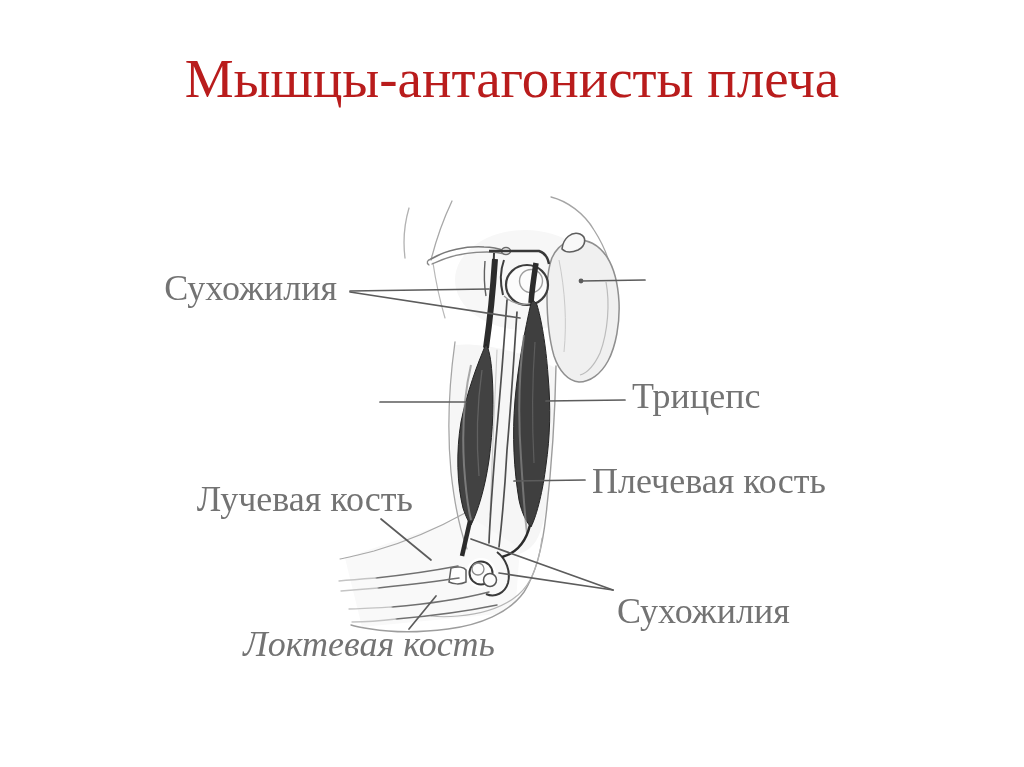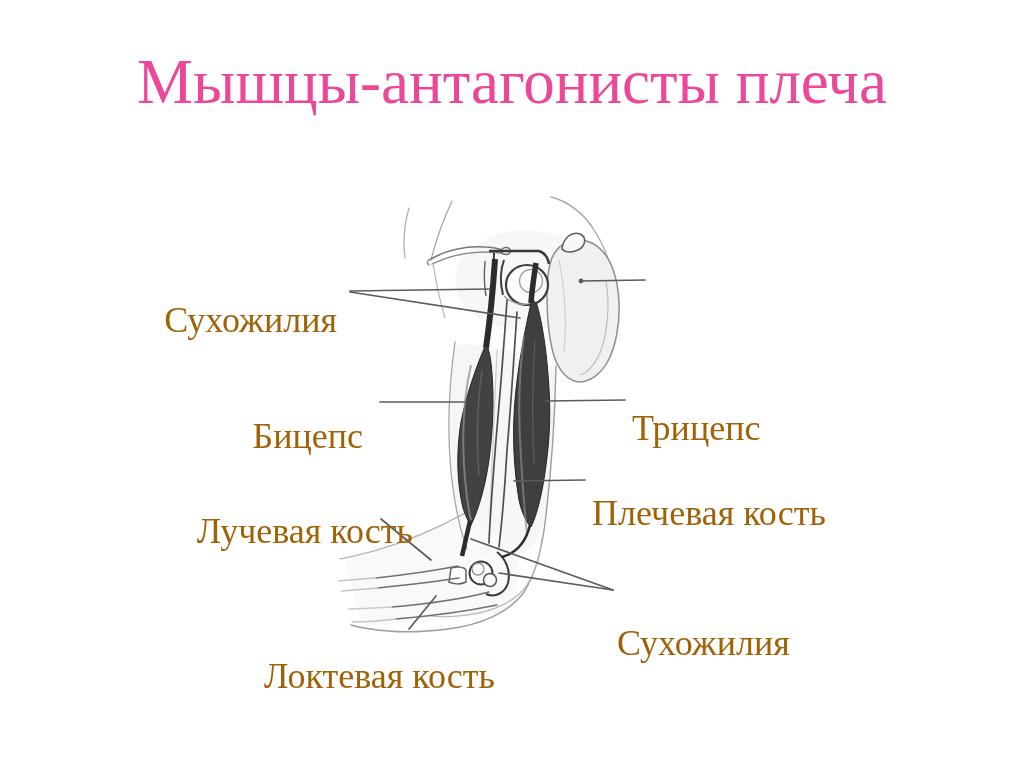--- a/index.html
+++ b/index.html
@@ -3,35 +3,35 @@
 <meta charset="utf-8">
 <style>
   html,body { margin:0; padding:0; background:#ffffff; }
   .stage {
     position:relative; width:1024px; height:767px;
     background:#ffffff; overflow:hidden;
     font-family:"Liberation Serif", serif;
   }
   .title {
     position:absolute; top:51px; left:0; width:100%;
-    text-align:center; font-size:63px; line-height:1;
-    color:#ec4899; filter:blur(0.3px); white-space:nowrap;
+    text-align:center; font-size:55px; line-height:1;
+    color:#b91c1c; filter:blur(0.3px); white-space:nowrap;
   }
   .lbl {
     position:absolute; font-size:36px; line-height:1;
-    color:#a16207; white-space:nowrap; filter:blur(0.3px);margin-top:32px;
+    color:#737373; white-space:nowrap; filter:blur(0.3px);
   }
   .drawing {
     position:absolute; left:0; top:0; filter:blur(0.4px);
   }
   
   .lbl-tendons-top   { top:270px; right:687px; text-align:right; }
   .lbl-biceps        { top:386px; right:661px; text-align:right; }
   .lbl-radius        { top:481px; right:611px; text-align:center; }
-  .lbl-ulna          { top:626px; right:529px; text-align:center; }
+  .lbl-ulna          { top:626px; right:529px; text-align:center;font-style:italic; }
   .lbl-scapula       { top:264px; left:651px; }
   .lbl-triceps       { top:378px; left:632px; }
   .lbl-humerus       { top:463px; left:592px; }
   .lbl-tendons-bottom{ top:593px; left:617px; }
 </style>
 </head>
 <body>
 
 <div class="stage">
 
@@ -134,20 +134,19 @@
       <line x1="581" y1="281" x2="645" y2="280"></line>
       <circle cx="581" cy="281" r="2.4" fill="#5c5c5c" stroke="none"></circle>
       <line x1="546" y1="401" x2="625" y2="400"></line>
       <line x1="514" y1="481" x2="585" y2="480"></line>
       <line x1="613" y1="590" x2="471" y2="539"></line>
       <line x1="613" y1="590" x2="499" y2="573"></line>
     </g>
   </svg>
 
   <div class="lbl lbl-tendons-top">Сухожилия</div>
-  <div class="lbl lbl-biceps">Бицепс</div>
   <div class="lbl lbl-radius">Лучевая кость</div>
   <div class="lbl lbl-ulna">Локтевая кость</div>
   <div class="lbl lbl-humerus">Плечевая кость</div>
   <div class="lbl lbl-triceps">Трицепс</div>
   <div class="lbl lbl-tendons-bottom">Сухожилия</div>
 
 </div>
 
 </body></html>

